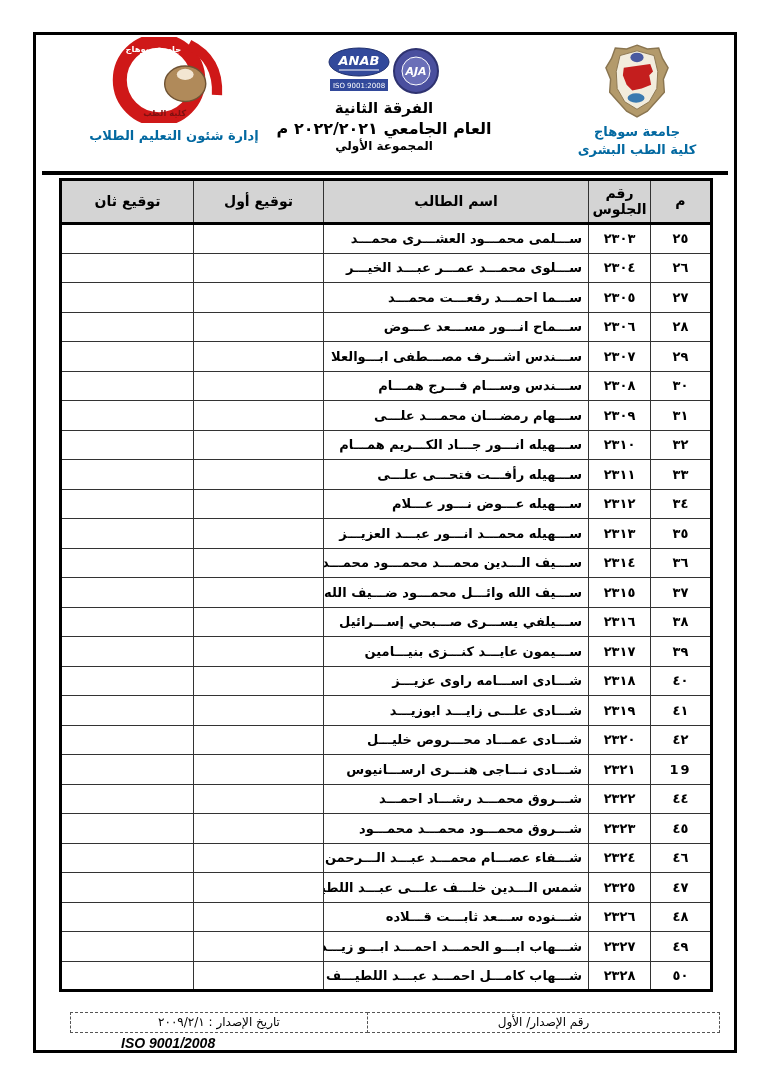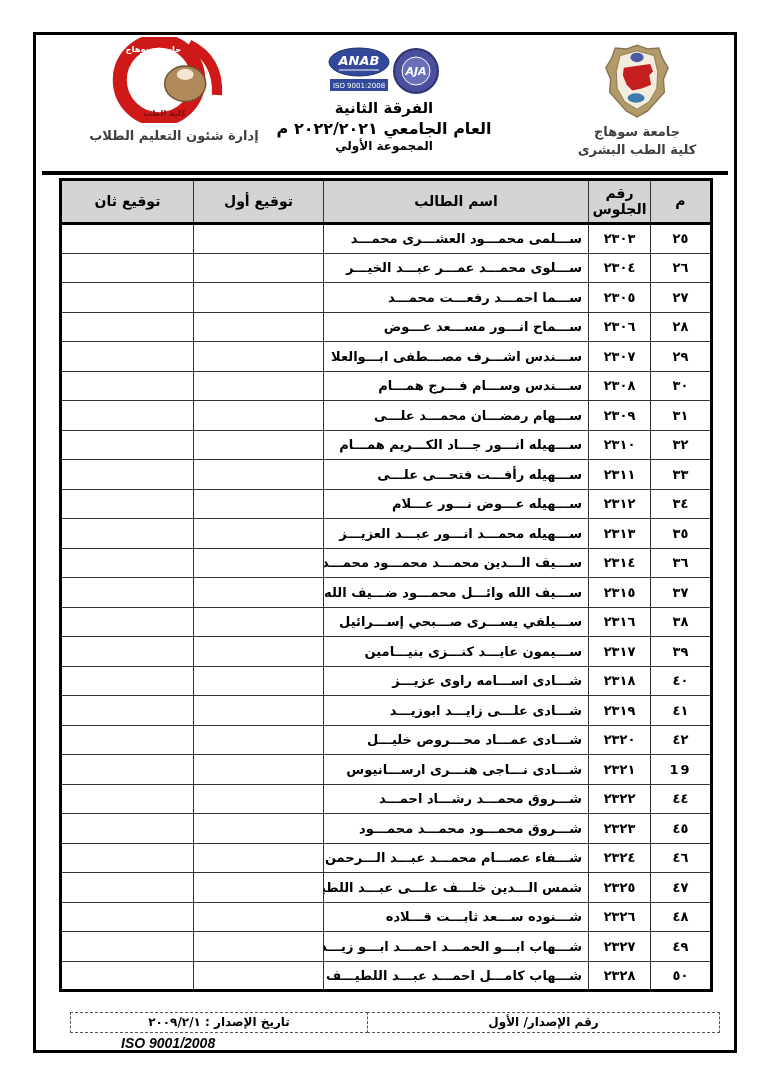--- a/index.html
+++ b/index.html
@@ -7,21 +7,21 @@
     font-family:"DejaVu Sans","Liberation Sans",sans-serif; }
   .page { position:relative; width:768px; height:1086px; background:#fff; overflow:hidden; }
   .frame { position:absolute; left:33px; top:32px; width:704px; height:1021px;
     border:3px solid #000; background:#fff; direction:rtl; }
 
   
   .hdr-block { position:absolute; text-align:center; }
   .hdr-university { right:12px; top:8px; width:170px; }
   .hdr-center { right:220px; top:12px; width:260px; }
   .hdr-dept { left:18px; top:2px; width:240px; }
-  .hdr-line-b { font-weight:bold; font-size:13px; color:#404040; line-height:1.35; }
+  .hdr-line-b { font-weight:bold; font-size:13px; color:#0369a1; line-height:1.35; }
   .grade-title { font-weight:bold; font-size:15px; margin-top:4px; }
   .acad-year { font-weight:bold; font-size:16px; margin-top:2px; }
   .group-line { font-weight:bold; font-size:12px; margin-top:1px; }
   .dept-code { font-weight:bold; font-size:14px; direction:ltr; }
   .logo-row { display:flex; justify-content:center; align-items:flex-start; direction:ltr; }
 
   
   .hdr-rule { position:absolute; left:6px; right:6px; top:136px; height:4px; background:#000; }
 
   
@@ -38,21 +38,21 @@
     text-align:center; vertical-align:middle; border-bottom:3px solid #000; line-height:1.1; }
   .roster tbody tr { height:29.5px; }
   .roster td.cell-serial, .roster td.cell-seat { text-align:center; font-weight:bold;
     font-size:13px; letter-spacing:2px; }
   .roster td.cell-name { text-align:right; font-weight:bold; font-size:13px; padding-right:6px;
     white-space:nowrap; }
   .roster td.cell-sig { background:#fff; }
 
   
   .foot-box { position:absolute; height:21px; border:1px dashed #555; font-size:12px;
-    text-align:center; line-height:19px; color:#000; background:#fff;font-weight:bold; }
+    text-align:center; line-height:19px; color:#000; background:#fff; }
   .foot-issue-no { right:14px; top:977px; width:353px; }
   .foot-issue-date { left:34px; top:977px; width:298px; }
   .foot-iso { position:absolute; left:85px; top:1000px; font-family:Liberation Sans, sans-serif;
     font-style:italic; font-weight:bold; font-size:14px; direction:ltr; color:#000; }
 
   svg text { font-family:"DejaVu Sans","Liberation Sans",sans-serif; }
 </style>
 </head>
 <body>
 

